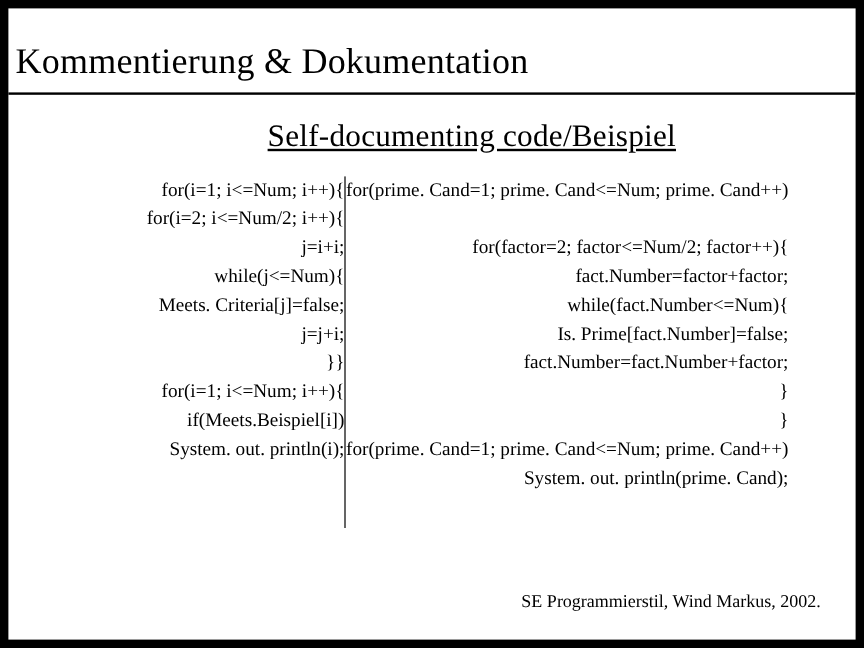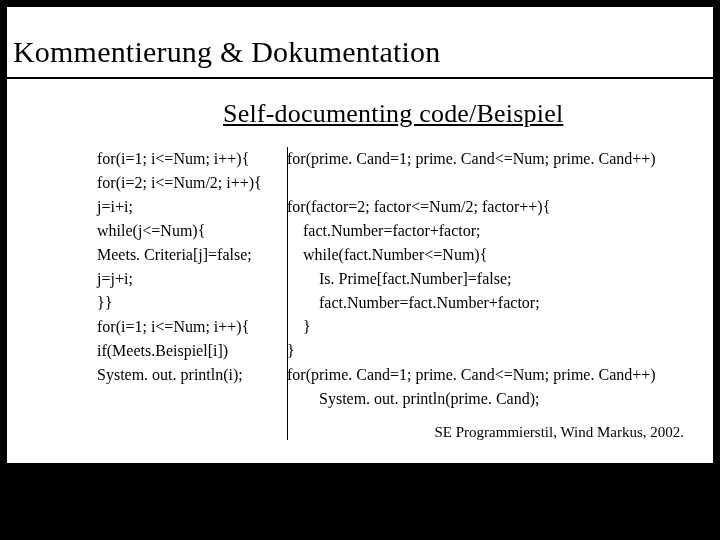--- a/index.html
+++ b/index.html
@@ -9,21 +9,21 @@
     height: 540px;
     background: #000;
     font-family: "Times New Roman", Times, serif;
     overflow: hidden;
   }
   .slide {
     position: absolute;
     left: 7px;
     top: 7px;
     width: 706px;
-    height: 456px;
+    height: 526px;
     background: #fff;
     box-sizing: border-box;
   }
   .title {
     position: absolute;
     left: 0;
     top: 28px;
     font-size: 30px;
     color: #000;
     padding-left: 6px;
@@ -49,21 +49,21 @@
   }
   .code-area {
     position: absolute;
     left: 90px;
     top: 140px;
     width: 560px;
     font-size: 16px;
     line-height: 24px;
     color: #000;
   }
-  .row { display: flex; }
+  .row { display: flex; text-align: right; }
   .left-col { width: 190px; flex: none; white-space: pre; }
   .right-col { flex: 1; white-space: pre; }
   .divider {
     position: absolute;
     left: 280px;
     top: 140px;
     width: 1px;
     height: 293px;
     background: #000;
   }

